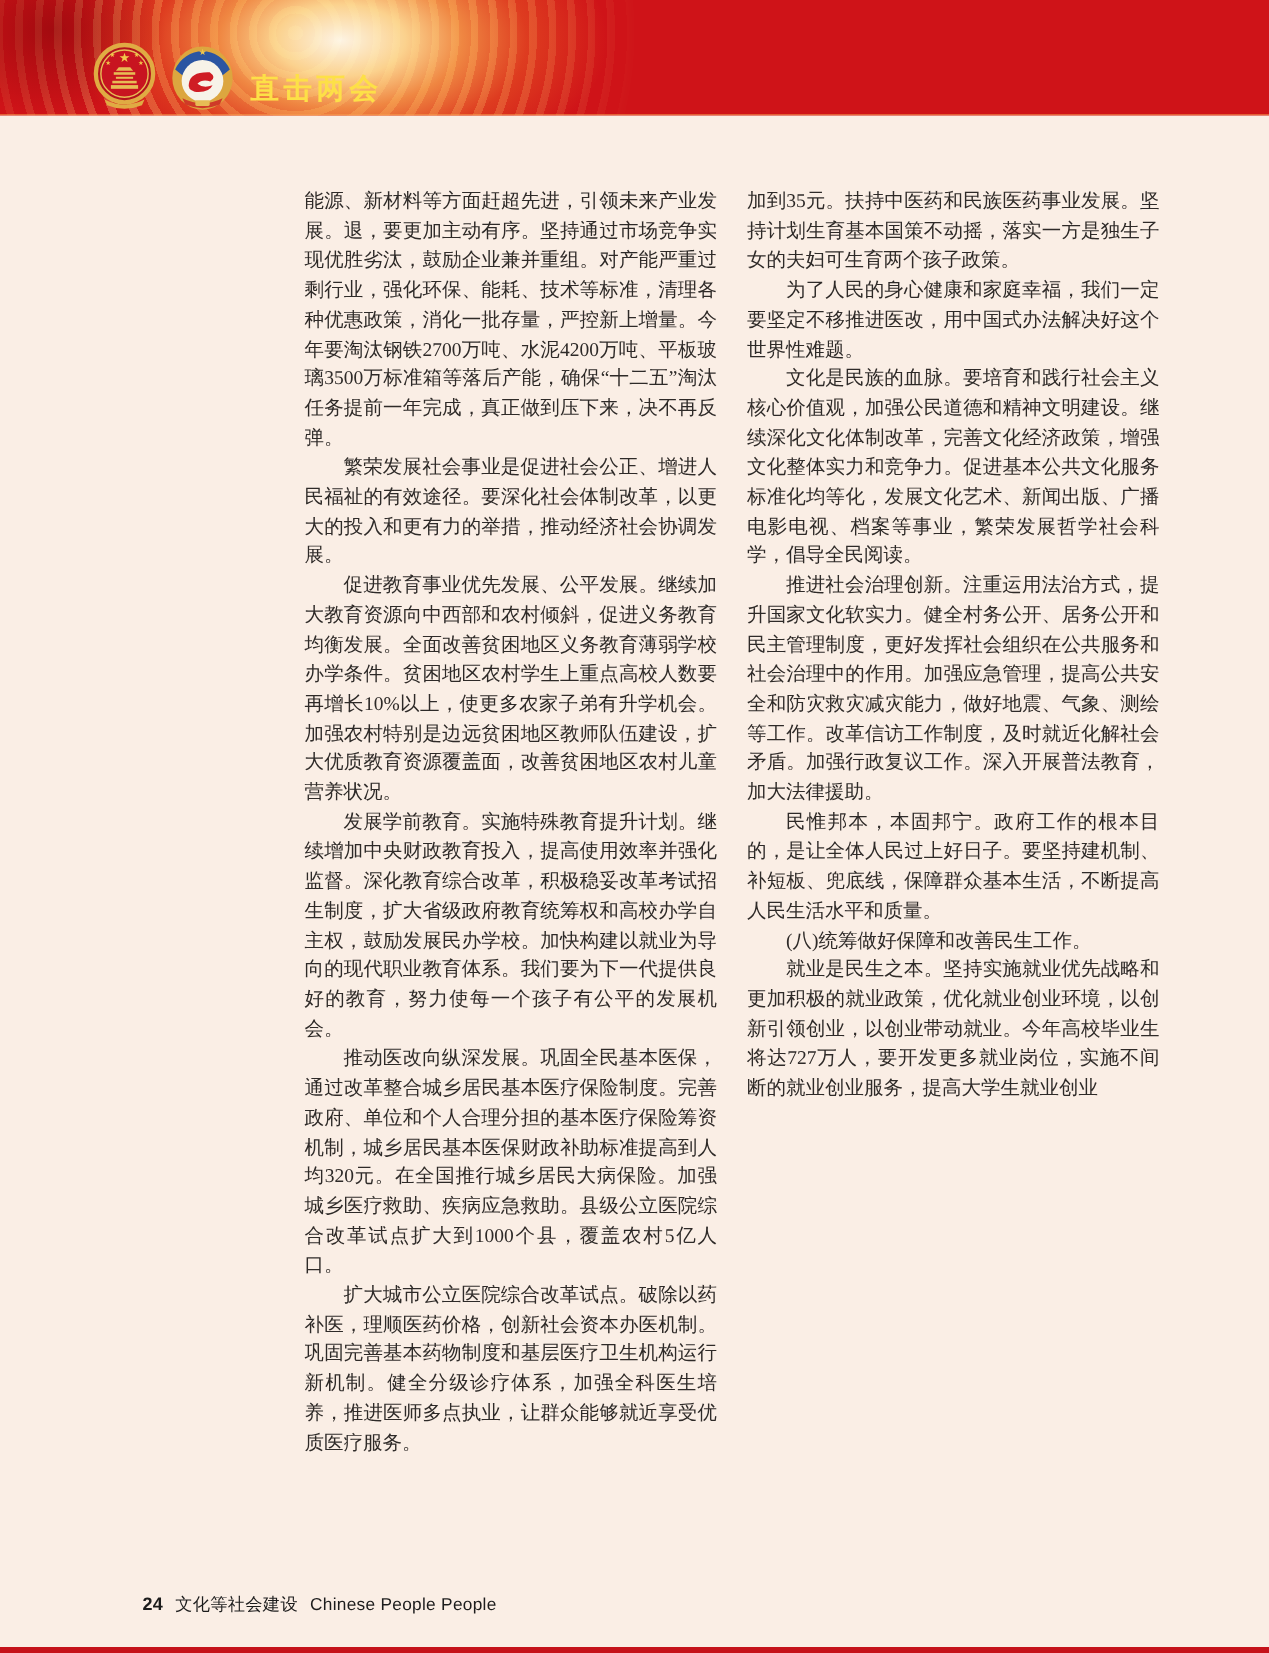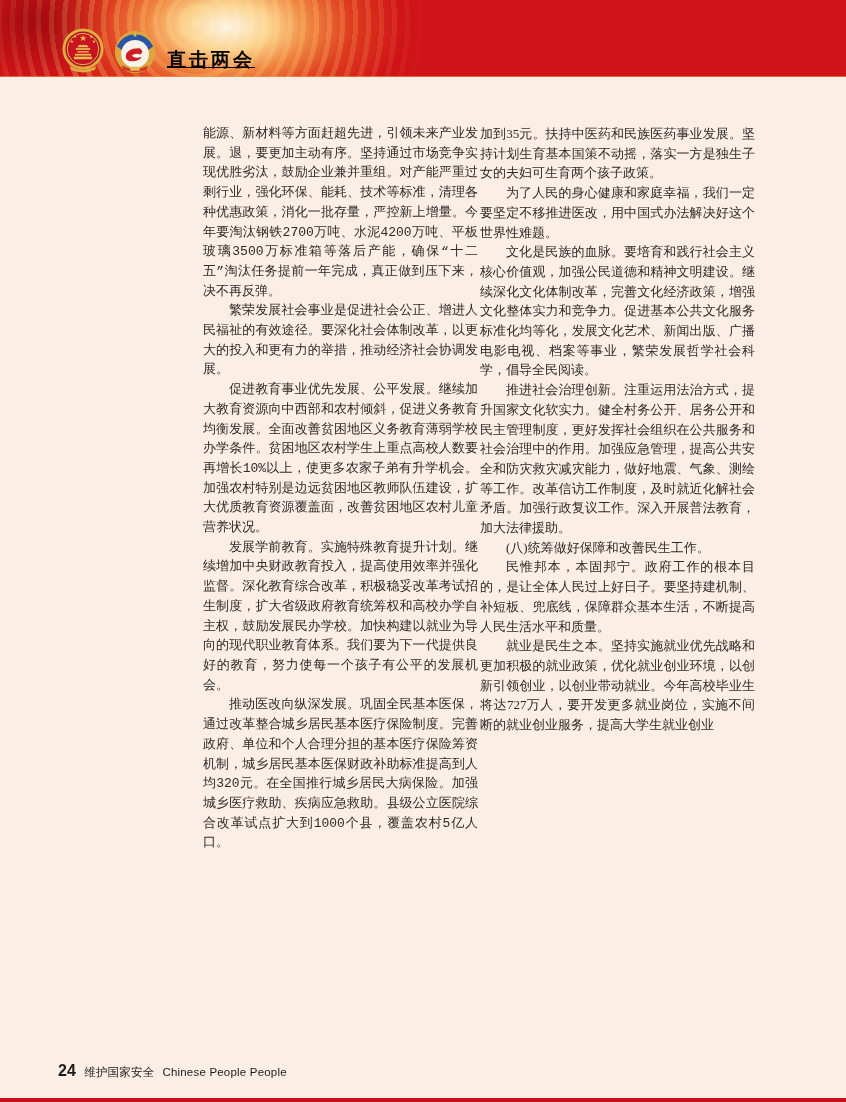--- a/index.html
+++ b/index.html
@@ -34,39 +34,39 @@
   .banner-edge {
     position:absolute; left:0; bottom:0; width:100%; height:1px;
     background:rgba(245,160,80,.55);
   }
   .emblem-national { position:absolute; left:62px; top:27px; }
   .emblem-cppcc    { position:absolute; left:112px; top:27px; }
   .banner-title {
     position:absolute; left:167px; top:49px;
     font-family:"Liberation Sans","DejaVu Sans",sans-serif;
     font-weight:bold; font-size:19px; line-height:22px;
-    color:#000000; letter-spacing:3px;text-decoration:underline;
+    color:#fde047; letter-spacing:3px;
   }
   
   .col {
     position:absolute; top:124px; width:275px;
     color:#2e2a28; font-size:13px; line-height:19.7px;
   }
-  .col-left  { left:203px;font-family:Liberation Mono, monospace; }
-  .col-right { left:480px; }
+  .col-left  { left:203px; }
+  .col-right { left:498px; }
   .para { margin:0; text-align:justify; }
   .para.indent { text-indent:2em; }
   
   .footer {
     position:absolute; left:58px; top:1062px;
     font-family:"Liberation Sans","DejaVu Sans",sans-serif;
     font-size:11.5px; color:#1c1c1c; letter-spacing:.2px;
     display:flex; align-items:baseline; gap:8px;
   }
-  .footer .pageno { font-weight:bold; font-size:16px; }
+  .footer .pageno { font-weight:bold; font-size:12px;margin-left:37px; }
   .bottom-strip {
     position:absolute; left:0; bottom:0; width:846px; height:4px;
     background:#c5121a;
   }
 </style>
 </head>
 <body>
 
 <div class="page">
 
@@ -105,32 +105,33 @@
     <div class="banner-edge"></div>
   </header>
 
   <main>
     <div class="col col-left">
         <p class="para">能源、新材料等方面赶超先进，引领未来产业发展。退，要更加主动有序。坚持通过市场竞争实现优胜劣汰，鼓励企业兼并重组。对产能严重过剩行业，强化环保、能耗、技术等标准，清理各种优惠政策，消化一批存量，严控新上增量。今年要淘汰钢铁2700万吨、水泥4200万吨、平板玻璃3500万标准箱等落后产能，确保“十二五”淘汰任务提前一年完成，真正做到压下来，决不再反弹。</p>
         <p class="para indent">繁荣发展社会事业是促进社会公正、增进人民福祉的有效途径。要深化社会体制改革，以更大的投入和更有力的举措，推动经济社会协调发展。</p>
         <p class="para indent">促进教育事业优先发展、公平发展。继续加大教育资源向中西部和农村倾斜，促进义务教育均衡发展。全面改善贫困地区义务教育薄弱学校办学条件。贫困地区农村学生上重点高校人数要再增长10%以上，使更多农家子弟有升学机会。加强农村特别是边远贫困地区教师队伍建设，扩大优质教育资源覆盖面，改善贫困地区农村儿童营养状况。</p>
         <p class="para indent">发展学前教育。实施特殊教育提升计划。继续增加中央财政教育投入，提高使用效率并强化监督。深化教育综合改革，积极稳妥改革考试招生制度，扩大省级政府教育统筹权和高校办学自主权，鼓励发展民办学校。加快构建以就业为导向的现代职业教育体系。我们要为下一代提供良好的教育，努力使每一个孩子有公平的发展机会。</p>
         <p class="para indent">推动医改向纵深发展。巩固全民基本医保，通过改革整合城乡居民基本医疗保险制度。完善政府、单位和个人合理分担的基本医疗保险筹资机制，城乡居民基本医保财政补助标准提高到人均320元。在全国推行城乡居民大病保险。加强城乡医疗救助、疾病应急救助。县级公立医院综合改革试点扩大到1000个县，覆盖农村5亿人口。</p>
+        <p class="para indent">扩大城市公立医院综合改革试点。破除以药补医，理顺医药价格，创新社会资本办医机制。巩固完善基本药物制度和基层医疗卫生机构运行新机制。健全分级诊疗体系，加强全科医生培养，推进医师多点执业，让群众能够就近享受优质医疗服务。</p>
       </div>
     <div class="col col-right">
         <p class="para">加到35元。扶持中医药和民族医药事业发展。坚持计划生育基本国策不动摇，落实一方是独生子女的夫妇可生育两个孩子政策。</p>
         <p class="para indent">为了人民的身心健康和家庭幸福，我们一定要坚定不移推进医改，用中国式办法解决好这个世界性难题。</p>
         <p class="para indent">文化是民族的血脉。要培育和践行社会主义核心价值观，加强公民道德和精神文明建设。继续深化文化体制改革，完善文化经济政策，增强文化整体实力和竞争力。促进基本公共文化服务标准化均等化，发展文化艺术、新闻出版、广播电影电视、档案等事业，繁荣发展哲学社会科学，倡导全民阅读。</p>
         <p class="para indent">推进社会治理创新。注重运用法治方式，提升国家文化软实力。健全村务公开、居务公开和民主管理制度，更好发挥社会组织在公共服务和社会治理中的作用。加强应急管理，提高公共安全和防灾救灾减灾能力，做好地震、气象、测绘等工作。改革信访工作制度，及时就近化解社会矛盾。加强行政复议工作。深入开展普法教育，加大法律援助。</p>
+        <p class="para indent">民惟邦本，本固邦宁。政府工作的根本目的，是让全体人民过上好日子。要坚持建机制、补短板、兜底线，保障群众基本生活，不断提高人民生活水平和质量。</p>
         <p class="para indent">(八)统筹做好保障和改善民生工作。</p>
-        <p class="para indent">民惟邦本，本固邦宁。政府工作的根本目的，是让全体人民过上好日子。要坚持建机制、补短板、兜底线，保障群众基本生活，不断提高人民生活水平和质量。</p>
         <p class="para indent">就业是民生之本。坚持实施就业优先战略和更加积极的就业政策，优化就业创业环境，以创新引领创业，以创业带动就业。今年高校毕业生将达727万人，要开发更多就业岗位，实施不间断的就业创业服务，提高大学生就业创业</p>
       </div>
   </main>
 
   <footer class="footer">
     <span class="pageno">24</span>
-    <span>维护国家安全</span>
+    <span>文化等社会建设</span>
     <span>Chinese People People</span>
   </footer>
 
   <div class="bottom-strip"></div>
 </div>
 
 </body></html>

